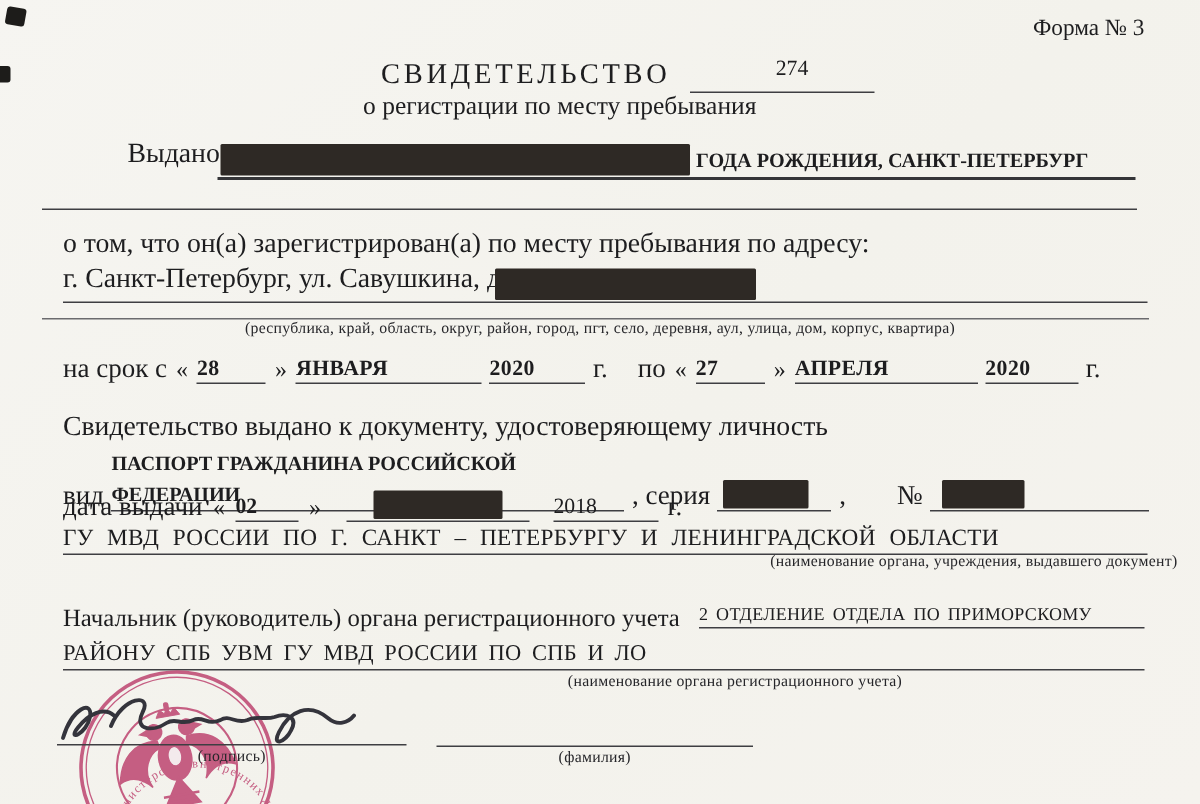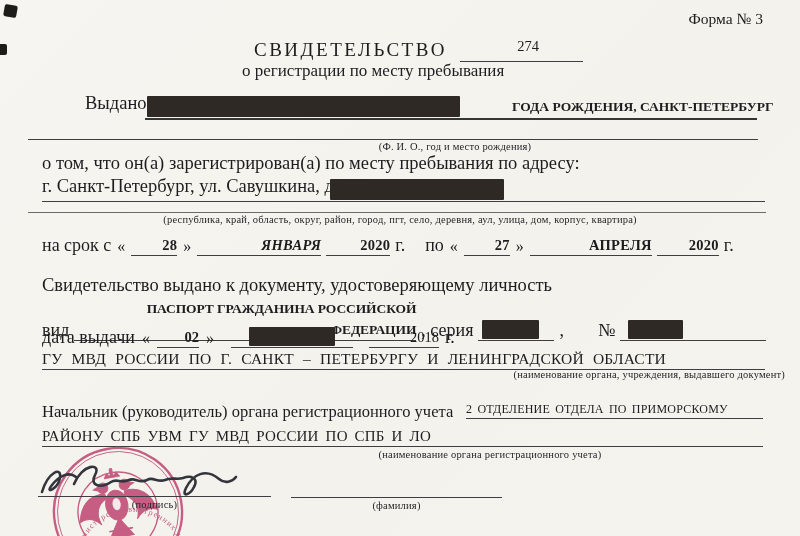--- a/index.html
+++ b/index.html
@@ -7,21 +7,21 @@
     position:relative;width:800px;height:536px;overflow:hidden;
     background:linear-gradient(135deg,#f6f5f1 0%,#f3f2ec 55%,#f5f3ee 100%);
     font-family:"Liberation Serif","DejaVu Serif",serif;
     color:#1d1d1f;
   }
   .abs{position:absolute;}
   .caption{font-size:10.5px;color:#26262a;text-align:center;letter-spacing:.2px;}
   .ruleT{border-top:1.6px solid #3e3e42;height:0;}
   .ruleHeavy{border-top:2px solid #353538;height:0;}
   .ruleThin{border-top:1px solid #6b6b6e;height:0;}
-  .slot{border-bottom:1.6px solid #3e3e42;text-align:right;}
+  .slot{border-bottom:1.6px solid #3e3e42;text-align:left;}
   .slot .val{font-weight:bold;font-size:14.5px;letter-spacing:.3px;}
   .redact{background:#2e2925;border-radius:1px;}
   .body-text{font-size:18.5px;}
   .caps{letter-spacing:.2px;}
   .quote{font-size:16px;padding:0 1px;}
   .speck{background:#1d1c1a;border-radius:2px;}
   .flexrow{display:flex;align-items:flex-end;}
   svg text{font-family:"Liberation Serif","DejaVu Serif",serif;}
 </style>
 </head>
@@ -35,41 +35,40 @@
   <div class="abs" style="right:37px;top:10px;font-size:15.5px;">Форма № 3</div>
 
   <div class="abs" style="left:254px;top:39px;font-size:19px;letter-spacing:2.5px;">СВИДЕТЕЛЬСТВО</div>
   <div class="abs slot" style="left:460px;top:38px;width:110px;height:23px;text-align:center;padding-left:13px;font-size:14.5px;">
     <span>274</span>
   </div>
   <div class="abs" style="left:242px;top:61px;font-size:17px;">о регистрации по месту пребывания</div>
 
   <div class="abs body-text" style="left:85px;top:93px;">Выдано</div>
   <div class="abs redact" style="left:147px;top:96px;width:313px;height:21px;"></div>
-  <div class="abs" style="left:464px;top:99px;font-size:13.5px;font-weight:bold;margin-left:48px;">ГОДА РОЖДЕНИЯ, САНКТ-ПЕТЕРБУРГ</div>
+  <div class="abs" style="left:464px;top:99px;font-size:13.5px;font-weight:bold;">ГОДА РОЖДЕНИЯ, САНКТ-ПЕТЕРБУРГ</div>
   <div class="abs ruleHeavy" style="left:145px;top:118px;width:612px;"></div>
 
   <div class="abs ruleT" style="left:28px;top:139px;width:730px;"></div>
-  <div class="abs caption" style="left:155px;top:141px;width:600px;">(Ф. И. О., год и место рождения)</div>
 
   <div class="abs body-text" style="left:42px;top:153px;">о том, что он(а) зарегистрирован(а) по месту пребывания по адресу:</div>
 
   <div class="abs body-text" style="left:42px;top:176px;">г. Санкт-Петербург, ул. Савушкина, дом</div>
   <div class="abs redact" style="left:330px;top:179px;width:174px;height:21px;"></div>
   <div class="abs ruleT" style="left:42px;top:201px;width:723px;"></div>
 
   <div class="abs ruleThin" style="left:28px;top:212px;width:738px;"></div>
   <div class="abs caption" style="left:100px;top:214px;width:600px;">(республика, край, область, округ, район, город, пгт, село, деревня, аул, улица, дом, корпус, квартира)</div>
 
   <div class="abs flexrow" style="left:42px;top:234px;right:36px;font-size:18px;gap:5px;">
     <span>на срок с</span>
     <span class="quote">«</span>
     <span class="slot" style="width:46px;"><span class="val">28</span></span>
     <span class="quote">»</span>
-    <span class="slot" style="width:124px;font-style:italic;"><span class="val">ЯНВАРЯ</span></span>
+    <span class="slot" style="width:124px;"><span class="val">ЯНВАРЯ</span></span>
     <span class="slot" style="width:64px;"><span class="val">2020</span></span>
     <span>г.</span>
     <span style="width:10px;"></span>
     <span>по</span>
     <span class="quote">«</span>
     <span class="slot" style="width:46px;"><span class="val">27</span></span>
     <span class="quote">»</span>
     <span class="slot" style="width:122px;"><span class="val">АПРЕЛЯ</span></span>
     <span class="slot" style="width:62px;"><span class="val">2020</span></span>
     <span>г.</span>

